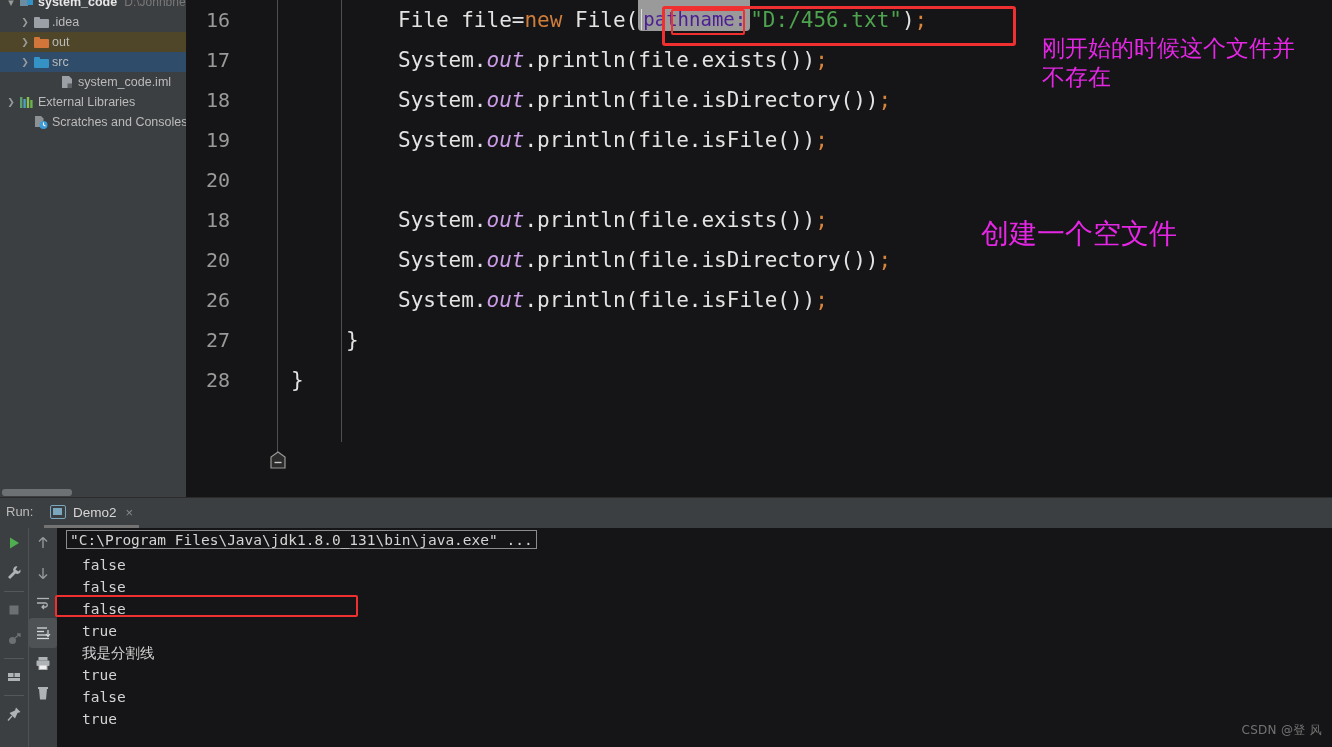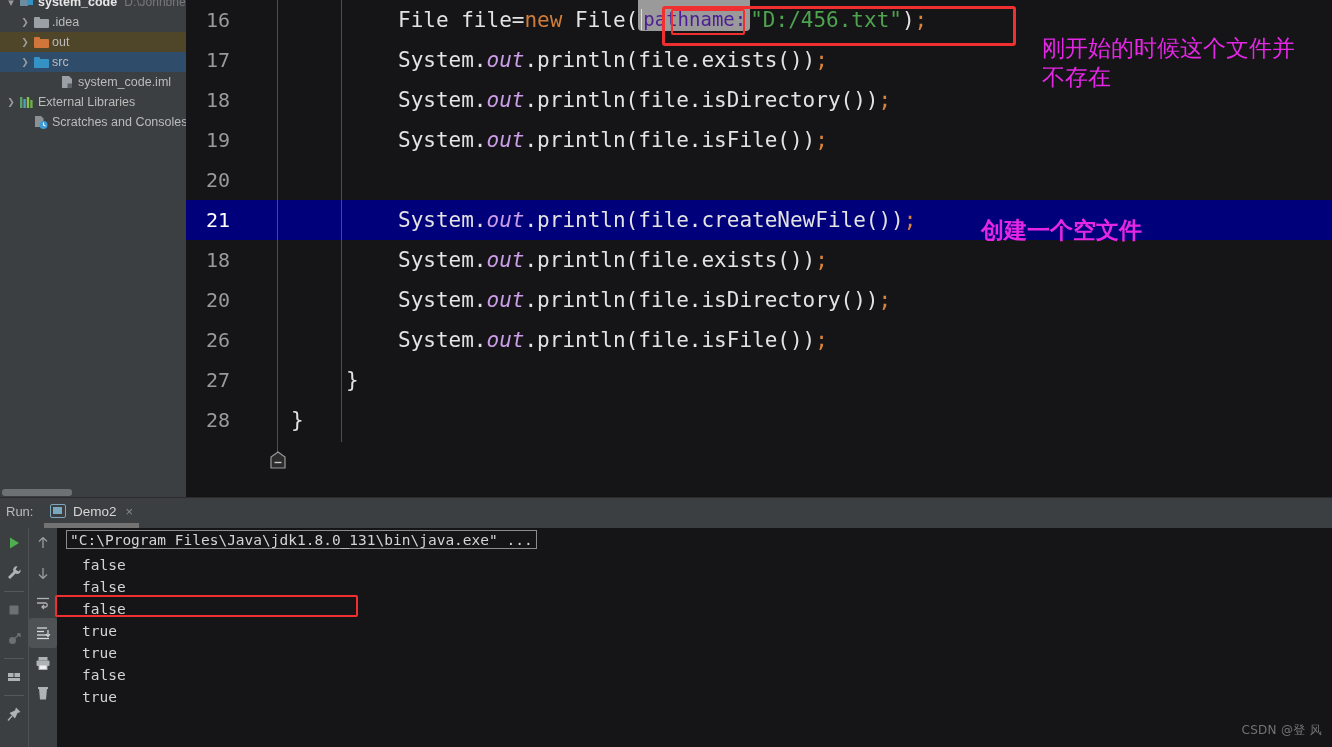--- a/index.html
+++ b/index.html
@@ -202,21 +202,21 @@
   #run-label {
     position: absolute; left: 6px; top: 6px;
     font-size: 13px;
     color: #bbbbbb;
   }
   #run-tab {
     position:absolute; left: 44px; top: 1px;
     height: 30px;
     display: flex; align-items: center;
     padding: 0 6px;
-    border-bottom: 6px solid #737373;
+    border-bottom: 4px solid #737373;
   }
   #run-tab .tabicon {
     width: 16px; height: 14px;
     border: 1.6px solid #7aa7bd;
     border-radius: 2px;
     position: relative;
     margin-right: 7px;
   }
   #run-tab .tabicon::after {
     content:''; position:absolute; left:2px; top:2px;
@@ -376,24 +376,20 @@
           <span class="code-text" style="left: 212px;"><span class="c-plain">System.</span><span class="c-field">out</span><span class="c-plain">.println(file.isDirectory())</span><span class="c-semi">;</span></span>
         </div>
         <div class="code-line">
           <span class="ln">19</span>
           <span class="code-text" style="left: 212px;"><span class="c-plain">System.</span><span class="c-field">out</span><span class="c-plain">.println(file.isFile())</span><span class="c-semi">;</span></span>
         </div>
         <div class="code-line">
           <span class="ln">20</span>
           <span class="code-text" style="left: 212px;"></span>
         </div>
-        <div class="code-line active">
-          <span class="ln">21</span>
-          <span class="code-text" style="left: 212px;"><span class="c-plain">System.</span><span class="c-field">out</span><span class="c-plain">.println(file.createNewFile())</span><span class="c-semi">;</span></span>
-        </div>
         <div class="code-line">
           <span class="ln">18</span>
           <span class="code-text" style="left: 212px;"><span class="c-plain">System.</span><span class="c-field">out</span><span class="c-plain">.println(file.exists())</span><span class="c-semi">;</span></span>
         </div>
         <div class="code-line">
           <span class="ln">20</span>
           <span class="code-text" style="left: 212px;"><span class="c-plain">System.</span><span class="c-field">out</span><span class="c-plain">.println(file.isDirectory())</span><span class="c-semi">;</span></span>
         </div>
         <div class="code-line">
           <span class="ln">26</span>
@@ -417,21 +413,21 @@
       </svg>
     </div>
   </div>
 
   <div class="redbox" id="redbox-pathname-arg" style="left:662px; top:6px; width:354px; height:40px;"></div>
   <div class="redbox-thin" id="redbox-pathname-word" style="left:671px; top:9px; width:74px; height:26px;"></div>
 
   <div class="magenta-note" id="note-top" style="left:1034px; top:34px; font-size:23px;margin-left:8px;">刚开始的时候这个文件并
 不存在</div>
 
-  <div class="magenta-note" id="note-line21" style="left:981px; top:216px; font-size:23px;font-weight:bold;">创建一个空文件</div>
+  <div class="magenta-note" id="note-line21" style="left:981px; top:216px; font-size:28px;">创建一个空文件</div>
 
   <div id="runpanel">
     <div id="run-divider"></div>
 
     <div id="run-tabbar">
       <span id="run-label">Run:</span>
       <div id="run-tab">
         <span class="tabicon"></span>
         <span class="tablabel">Demo2</span>
         <span class="tabclose">×</span>
@@ -519,20 +515,21 @@
         </div>
       </div>
 
     <div id="console">
       <div id="cmdline">"C:\Program Files\Java\jdk1.8.0_131\bin\java.exe" ...</div>
       <div id="console-body">
           <div class="con-line">false</div>
           <div class="con-line">false</div>
           <div class="con-line">false</div>
           <div class="con-line">true</div>
+          <div class="con-line">我是分割线</div>
           <div class="con-line">true</div>
           <div class="con-line">false</div>
           <div class="con-line">true</div>
         </div>
     </div>
   </div>
 
   <div class="redbox-thin" id="redbox-console-false" style="left:55px; top:595px; width:303px; height:22px;"></div>
 
   <div id="watermark">CSDN @登 风</div>

